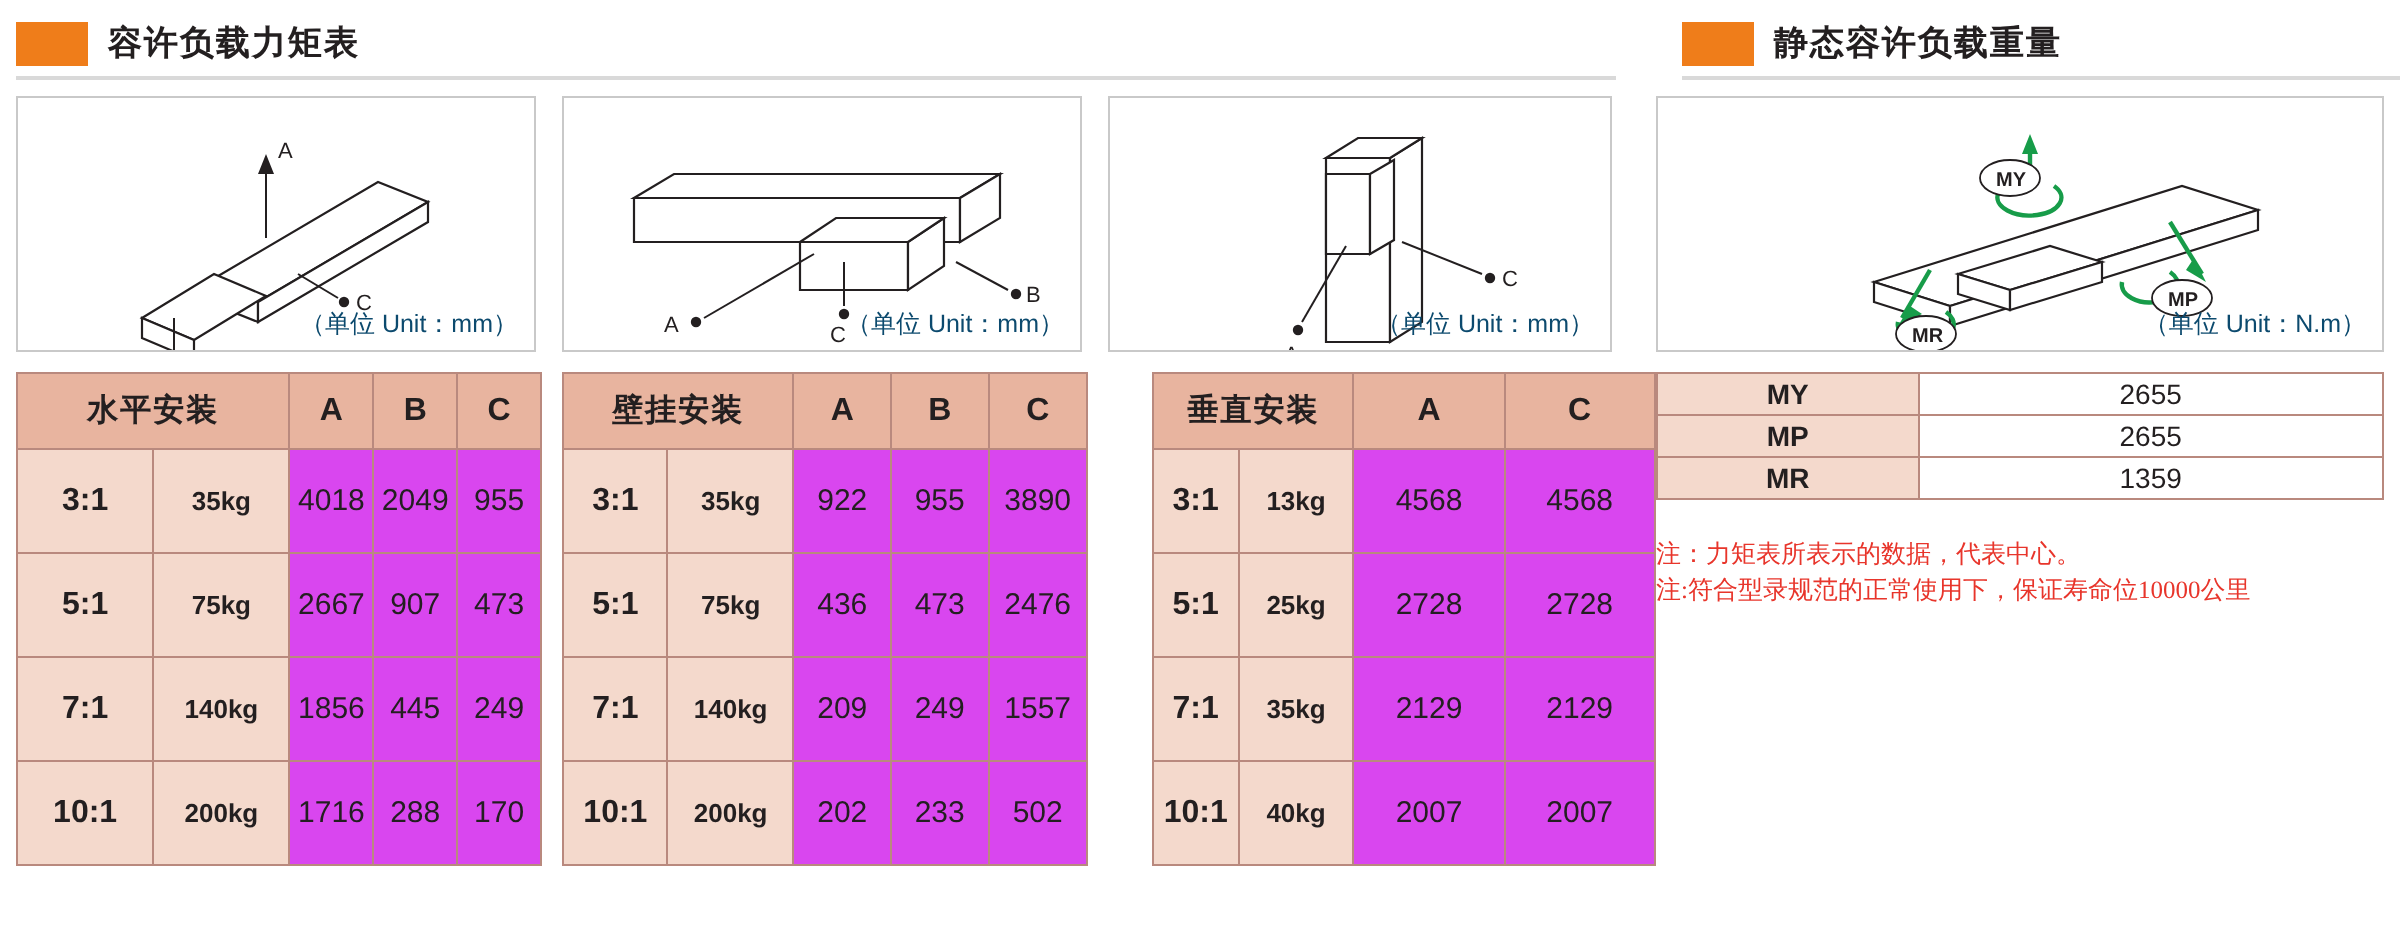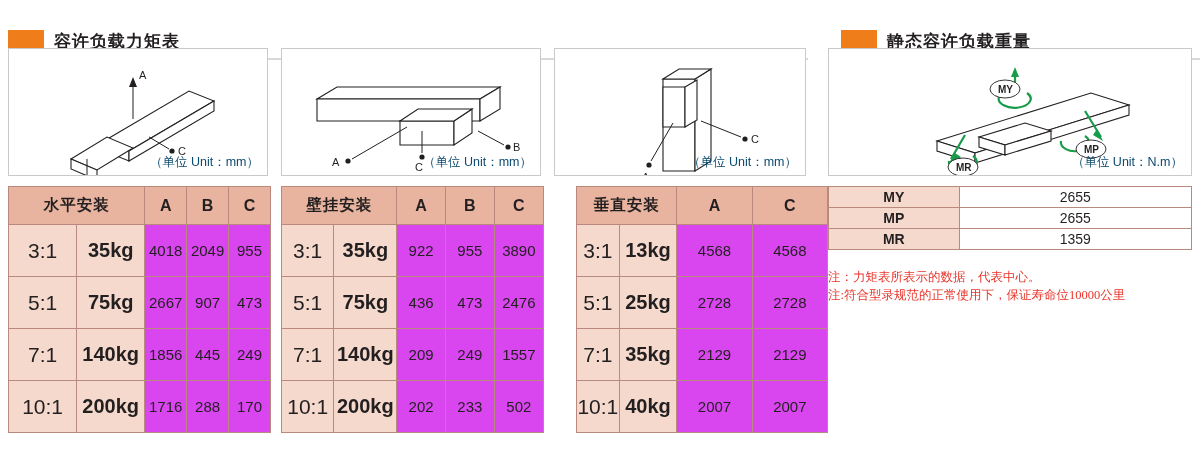--- a/index.html
+++ b/index.html
@@ -6,21 +6,21 @@
   html, body {
     margin: 0; padding: 0;
     width: 1200px; height: 466px;
     background: #ffffff;
     font-family: "Liberation Sans", sans-serif;
     color: #231f20;
   }
   #page { position: relative; width: 1200px; height: 466px; overflow: hidden; }
 
   
-  .sec-head { display: flex; align-items: flex-start; margin-top: 20px; }
+  .sec-head { display: flex; align-items: center; }
   .sec-bar { width: 36px; height: 22px; background: #ef7d1a; margin-right: 10px; flex: none; }
   .sec-title-cn { font-size: 17px; font-weight: bold; color: #231f20; letter-spacing: 1px; }
   .sec-title-en { font-size: 16px; color: #8a8a8a; margin-left: 8px; letter-spacing: 0.5px; }
   .sec-underline { height: 2px; background: #d9d9d9; margin-top: 5px; }
 
   
   .diagram {
     border: 1px solid #c9c9c9;
     background: #fff;
     position: relative;
@@ -48,22 +48,22 @@
     padding: 0;
   }
   table.spec thead th {
     background: #e8b49f;
     height: 38px;
     font-weight: bold;
     font-size: 16px;
   }
   table.spec thead th.hdr-label { font-size: 15.5px; letter-spacing: 1px; }
   table.spec tbody td { height: 52px; background: #d946ef; }
-  table.spec tbody td.ratio { background: #f4d9cc; font-weight: normal; font-size: 21px; }
-  table.spec tbody td.load { background: #f4d9cc; font-weight: bold; font-size: 20px; }
+  table.spec tbody td.ratio { background: #f4d9cc; font-weight: bold; font-size: 16px; }
+  table.spec tbody td.load { background: #f4d9cc; font-weight: bold; font-size: 13px; }
 
   
   table.static {
     border-collapse: collapse;
     width: 100%;
     table-layout: fixed;
   }
   table.static td {
     border: 1px solid #b9897e;
     text-align: center;

